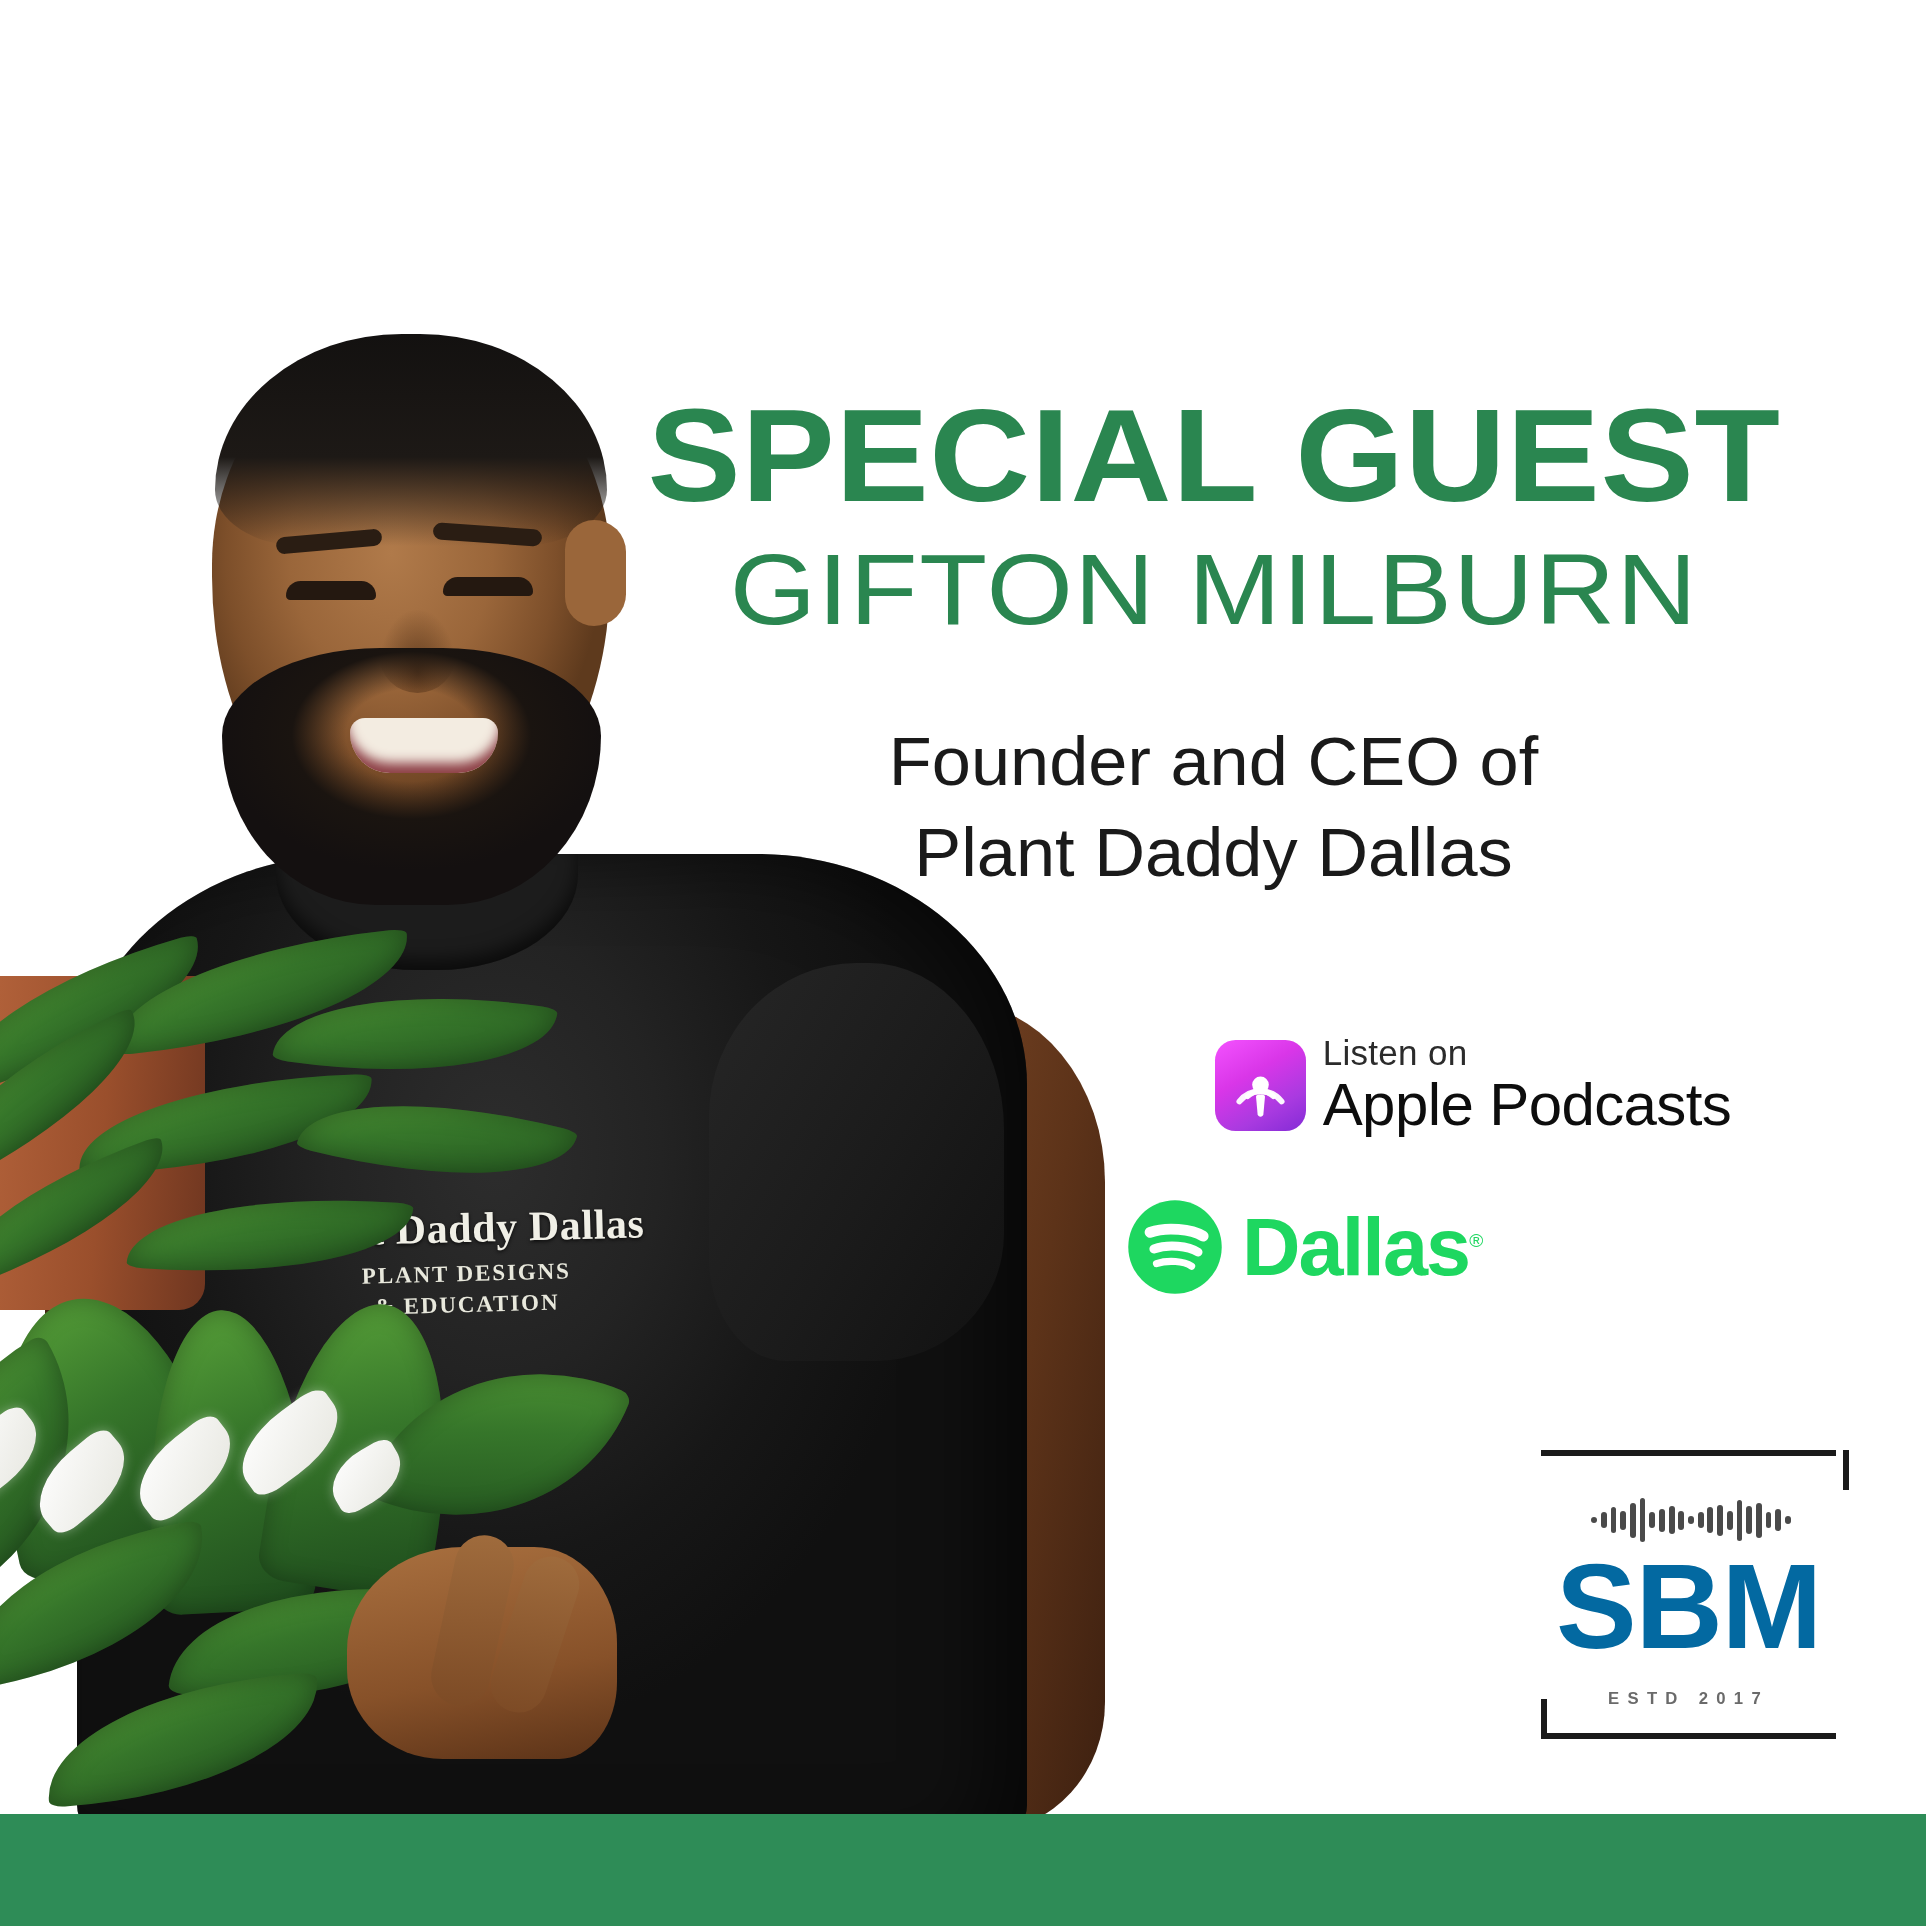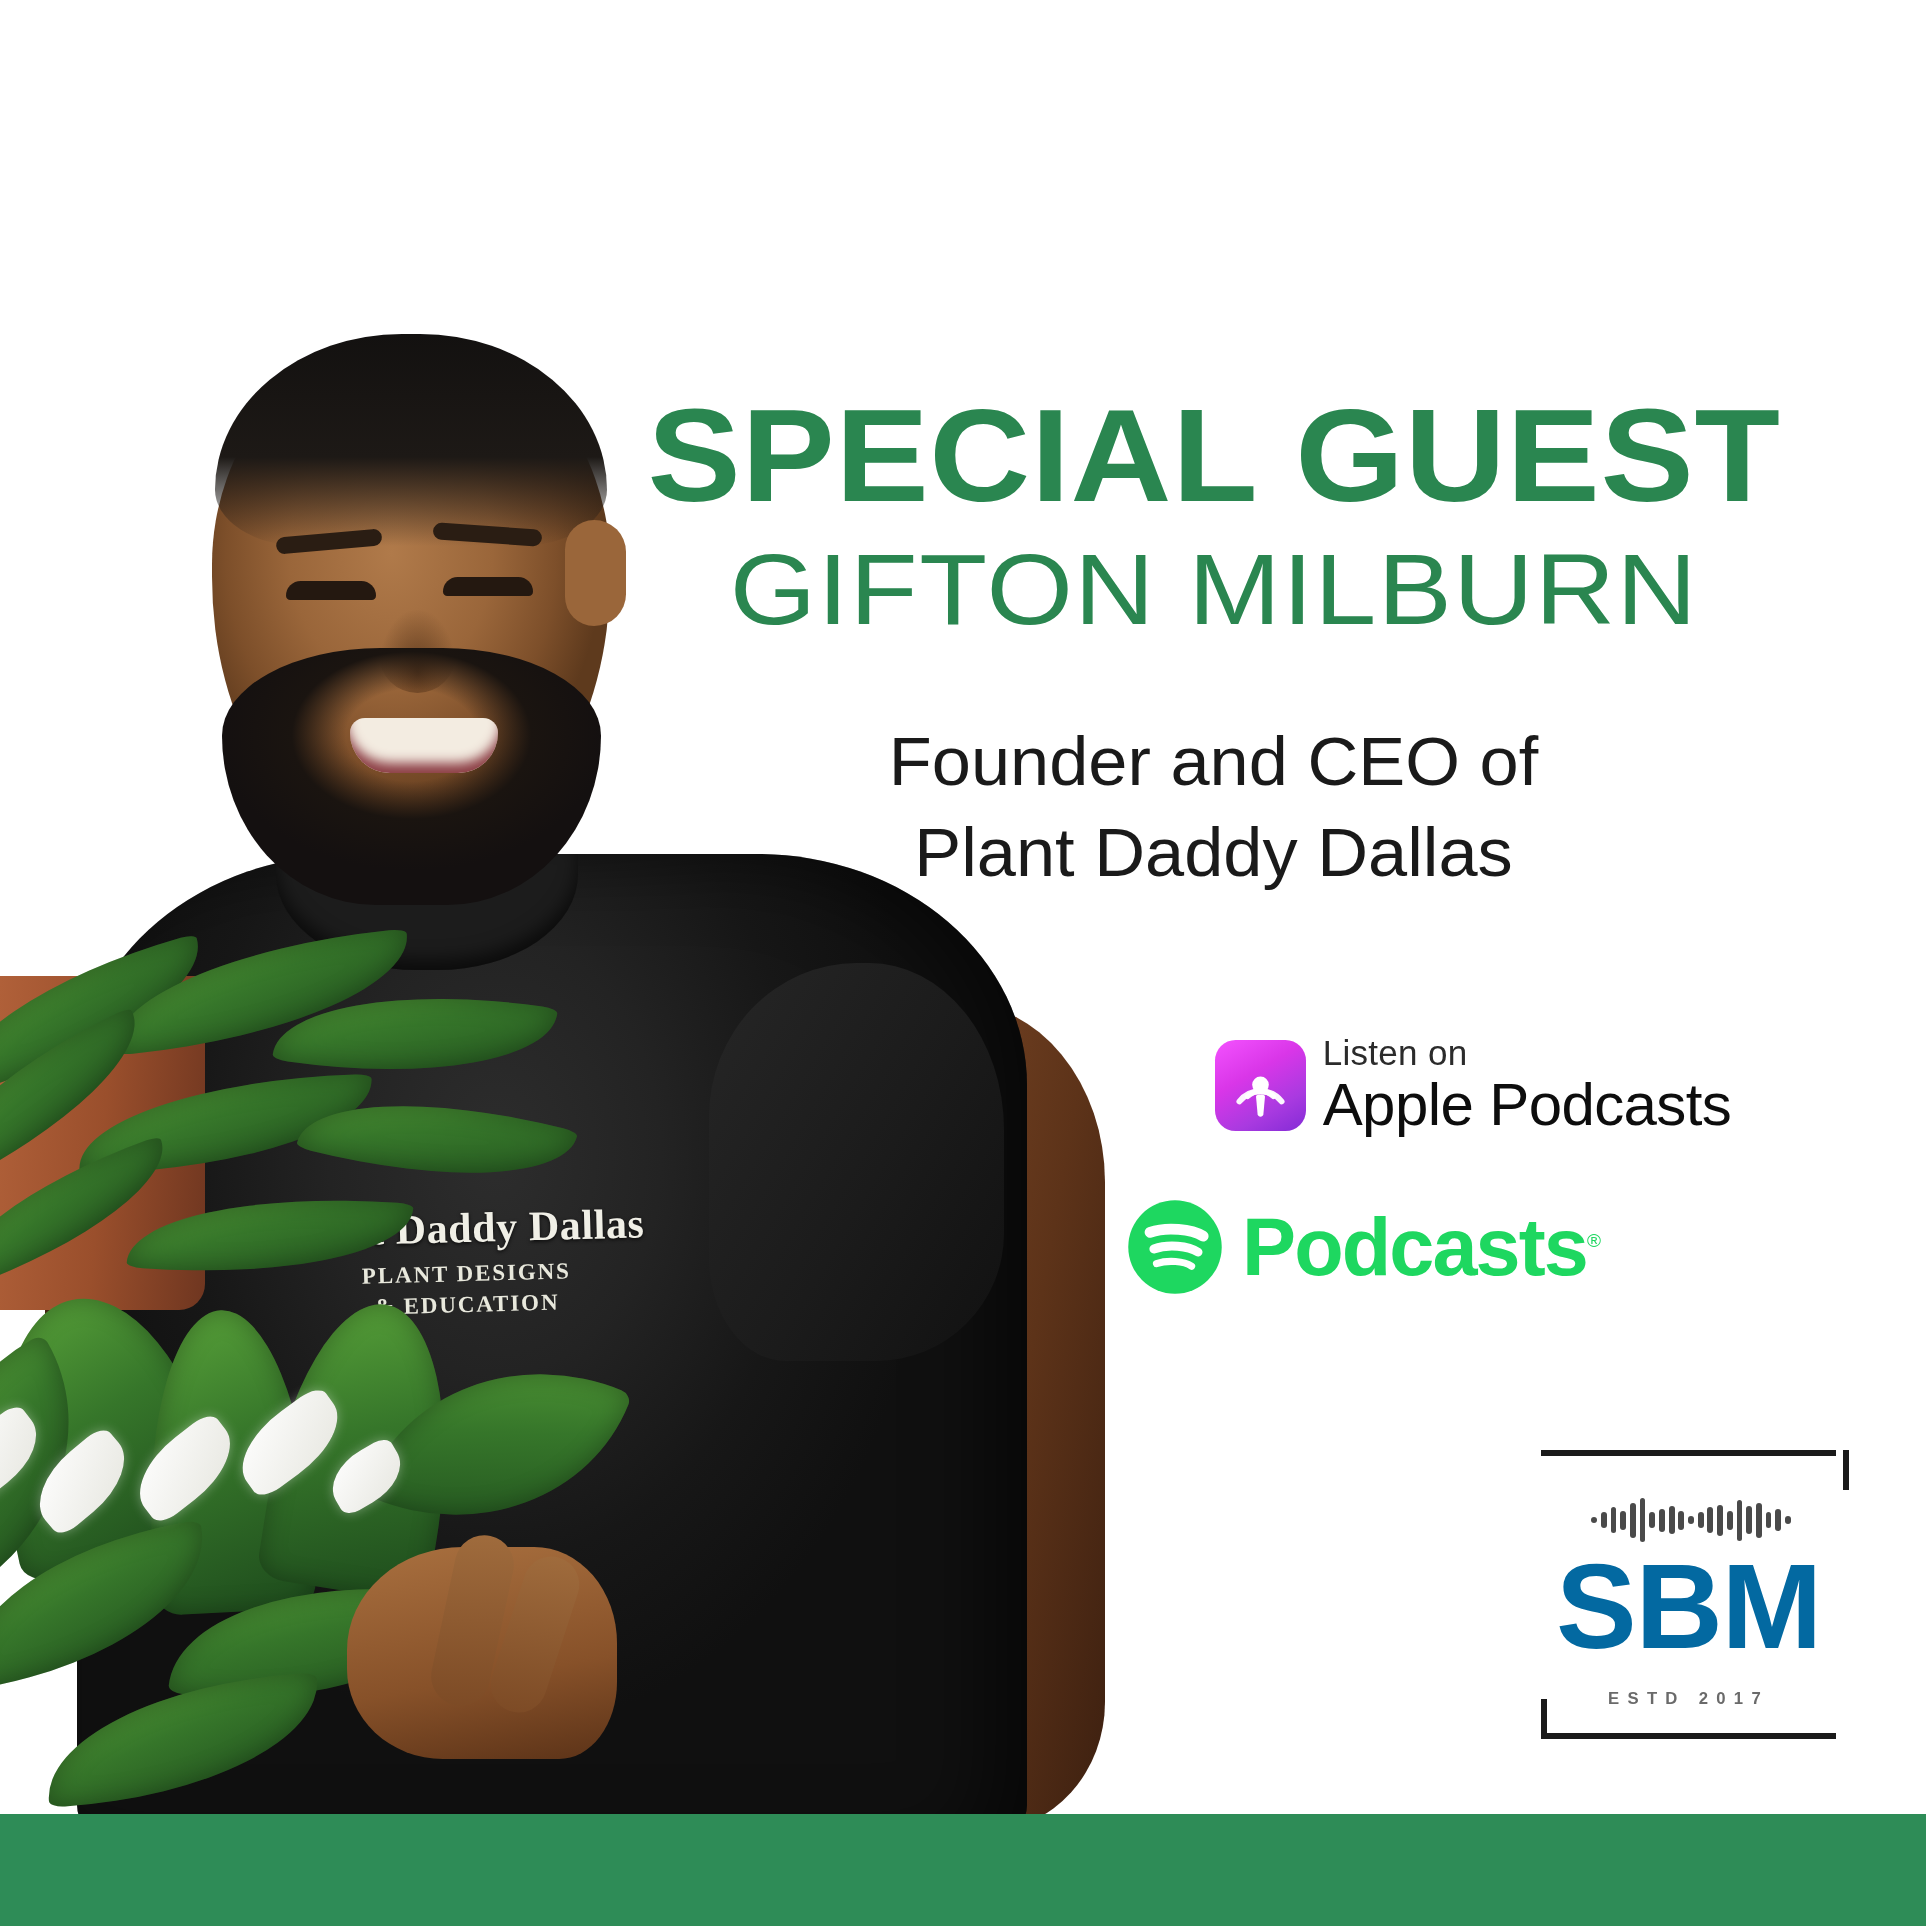--- a/index.html
+++ b/index.html
@@ -503,21 +503,21 @@
       <svg width="96" height="96" viewBox="0 0 150 150" aria-hidden="true">
         <circle cx="75" cy="75" r="73" fill="#1ED760"></circle>
         <g fill="none" stroke="#ffffff" stroke-linecap="round">
           <path d="M36 52 C62 43 101 47 119 58" stroke-width="17"></path>
           <path d="M42 78 C64 70 96 73 111 83" stroke-width="14"></path>
           <path d="M46 101 C64 95 89 97 101 105" stroke-width="11"></path>
         </g>
       </svg>
     </span>
     <span class="spotify-word" style="color:#1ED760;">
-      <span>Podcasts</span><span class="spotify-tm">®</span>
+      <span>Dallas</span><span class="spotify-tm">®</span>
     </span>
   </a>
 
   <div class="sbm">
     <div class="sbm-rule-top"></div>
     <div class="sbm-tick-tr"></div>
     <div class="sbm-rule-bot"></div>
     <div class="sbm-tick-bl"></div>
 
     <div class="sbm-wave" id="sbm-wave">

